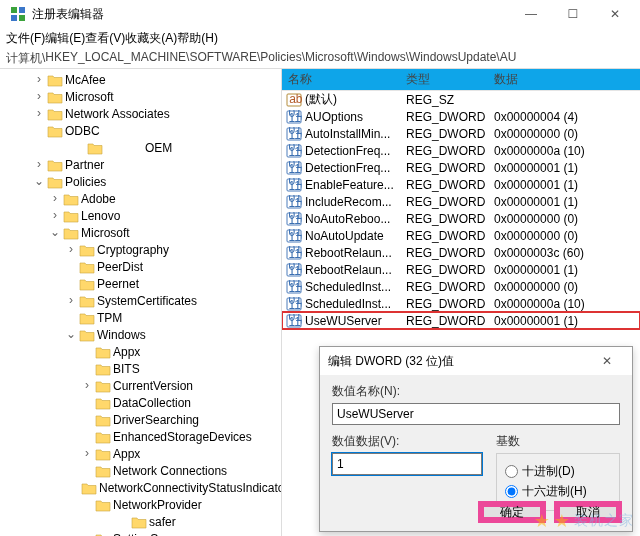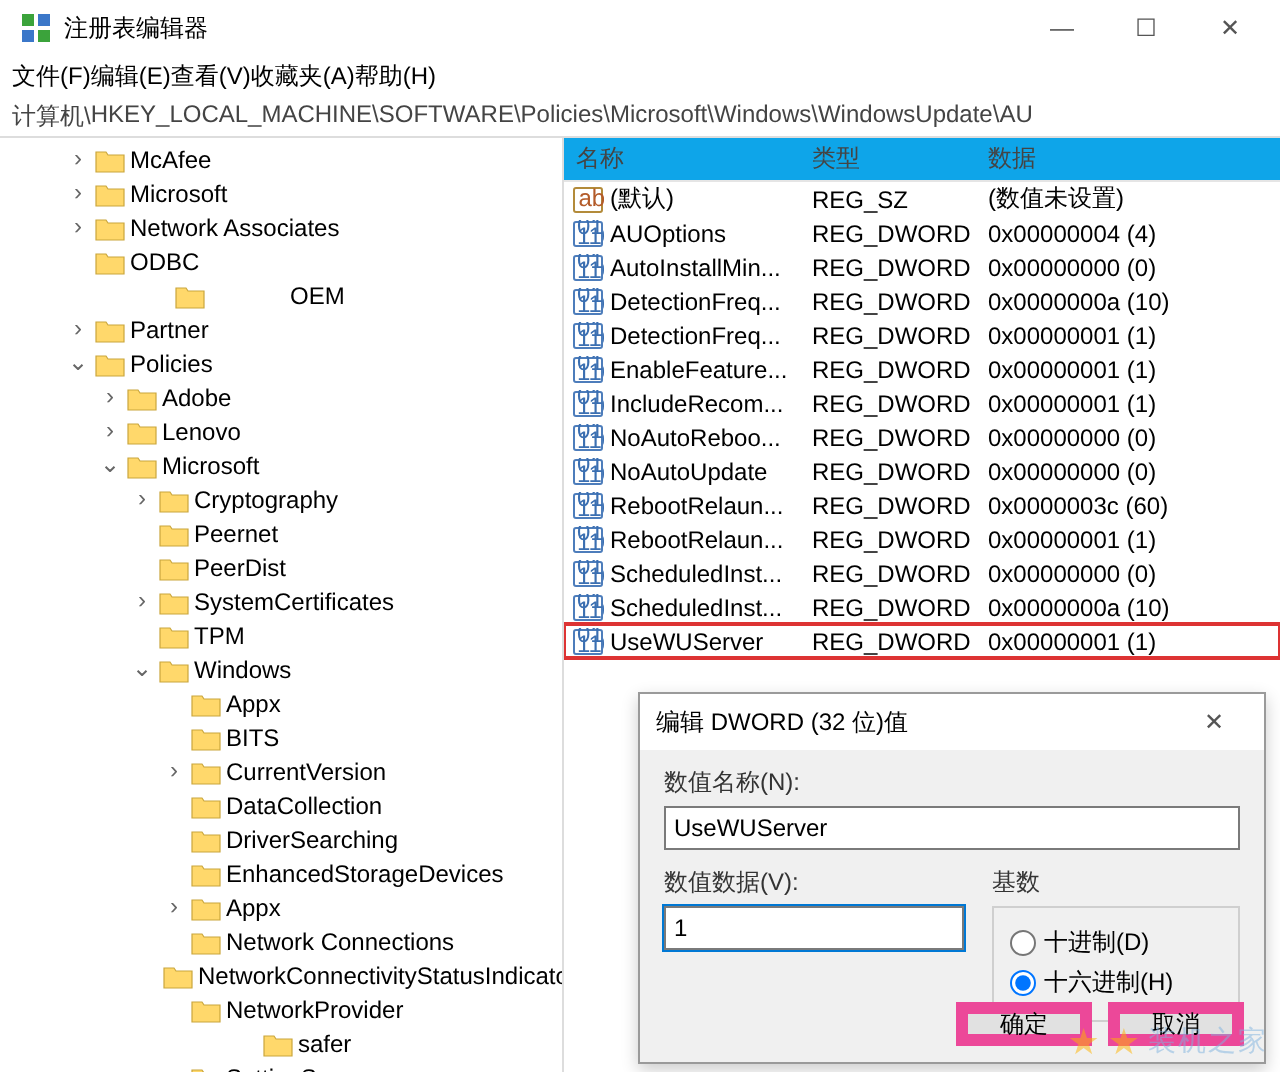--- a/index.html
+++ b/index.html
@@ -179,30 +179,30 @@
         </span>
         <span>Cryptography</span>
       </div>
       <div class="tree-row" style="padding-left: 64px;">
         <span class="tw"></span>
         <span class="folder">
           <svg width="16" height="14" viewBox="0 0 16 14">
             <path d="M1 3h5l1 1.5h8v8.5H1z" fill="#ffd86b" stroke="#caa63c" stroke-width="0.6"></path>
           </svg>
         </span>
+        <span>PeerDist</span>
+      </div>
+      <div class="tree-row" style="padding-left: 64px;">
+        <span class="tw"></span>
+        <span class="folder">
+          <svg width="16" height="14" viewBox="0 0 16 14">
+            <path d="M1 3h5l1 1.5h8v8.5H1z" fill="#ffd86b" stroke="#caa63c" stroke-width="0.6"></path>
+          </svg>
+        </span>
         <span>Peernet</span>
-      </div>
-      <div class="tree-row" style="padding-left: 64px;">
-        <span class="tw"></span>
-        <span class="folder">
-          <svg width="16" height="14" viewBox="0 0 16 14">
-            <path d="M1 3h5l1 1.5h8v8.5H1z" fill="#ffd86b" stroke="#caa63c" stroke-width="0.6"></path>
-          </svg>
-        </span>
-        <span>PeerDist</span>
       </div>
       <div class="tree-row" style="padding-left: 64px;">
         <span class="tw">›</span>
         <span class="folder">
           <svg width="16" height="14" viewBox="0 0 16 14">
             <path d="M1 3h5l1 1.5h8v8.5H1z" fill="#ffd86b" stroke="#caa63c" stroke-width="0.6"></path>
           </svg>
         </span>
         <span>SystemCertificates</span>
       </div>
@@ -342,21 +342,20 @@
     <div id="values-list">
         <div class="vrow">
           <div class="c1">
             <span class="vico"><svg width="16" height="14" viewBox="0 0 16 14">
                 <rect x="1" y="1" width="14" height="12" rx="1" fill="#fff" stroke="#b38b3a"></rect>
                 <text x="3.2" y="10" font-size="8" fill="#b35b2a" font-family="Arial">ab</text>
               </svg></span>
             <span>(默认)</span>
           </div>
           <div class="c2">REG_SZ</div>
-          <div class="c3">(数值未设置)</div>
         </div>
         <div class="vrow">
           <div class="c1">
             <span class="vico"><svg width="16" height="14" viewBox="0 0 16 14">
                 <rect x="1" y="1" width="14" height="12" rx="1" fill="#fff" stroke="#4d7dbb"></rect>
                 <text x="2.5" y="7" font-size="5" fill="#3b6fb1" font-family="Arial">011</text>
                 <text x="2.5" y="12" font-size="5" fill="#3b6fb1" font-family="Arial">110</text>
               </svg></span>
             <span>AUOptions</span>
           </div>

